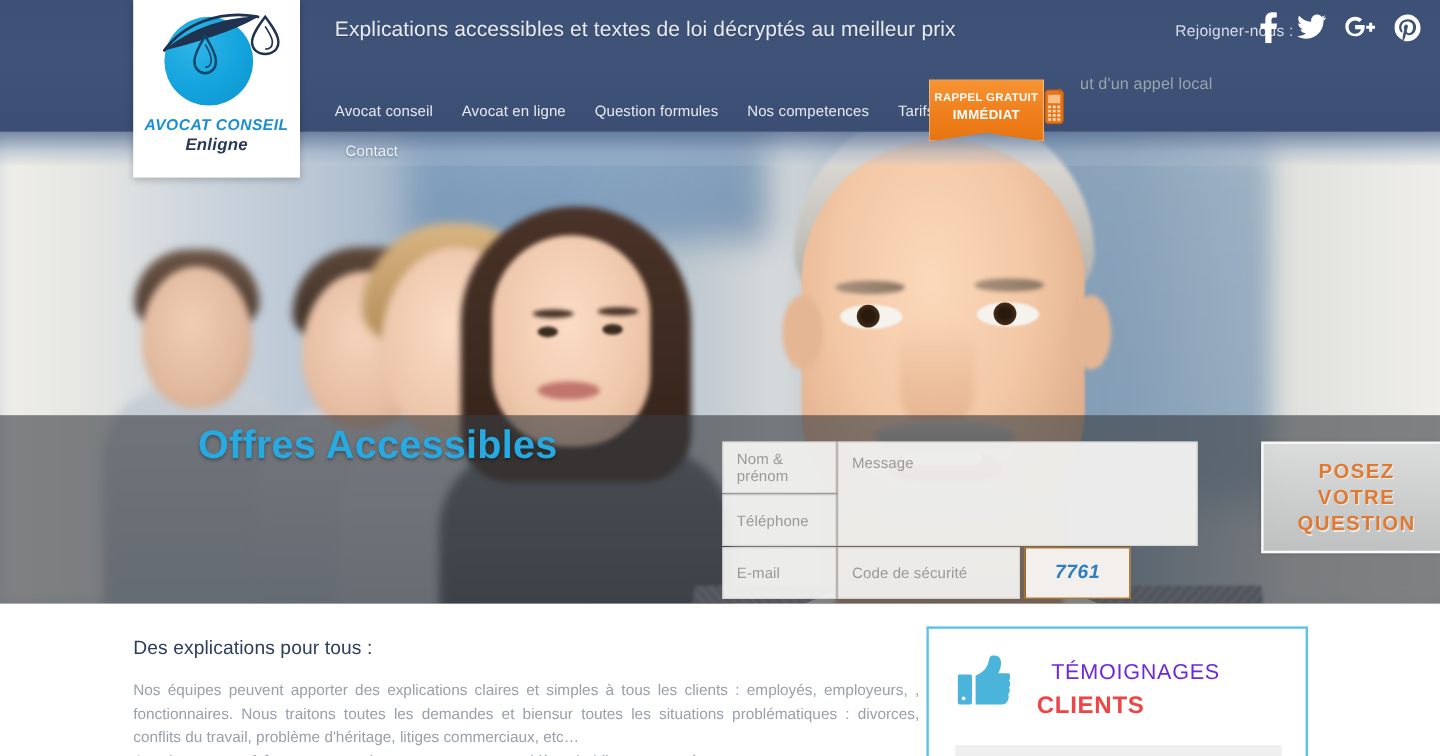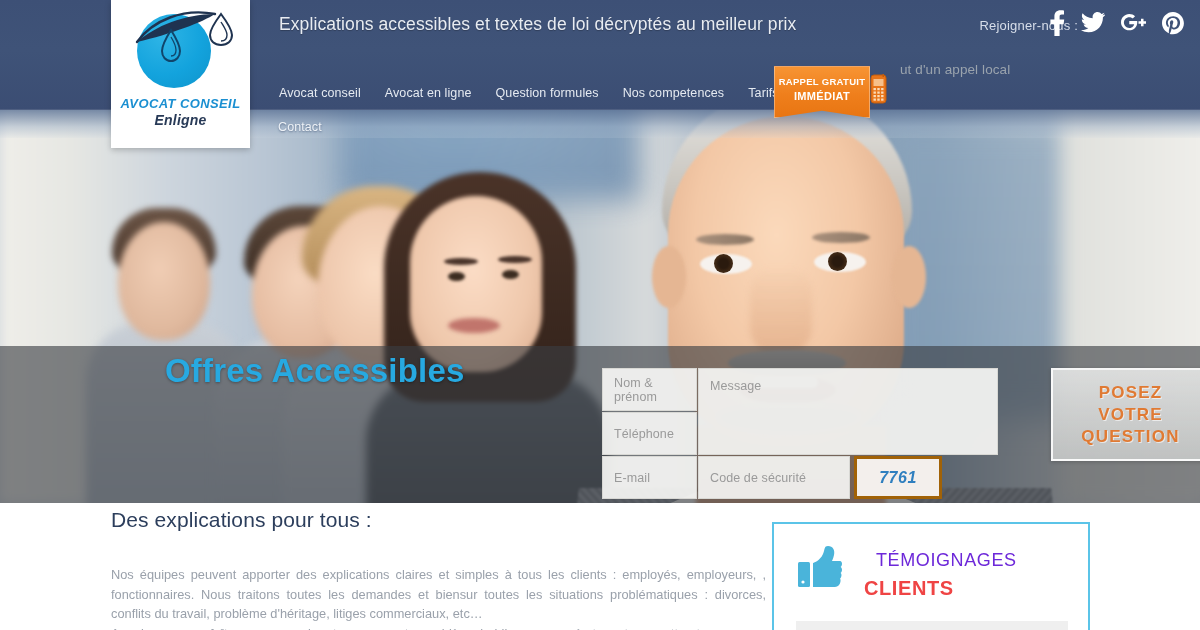--- a/index.html
+++ b/index.html
@@ -150,21 +150,21 @@
   }
   .socials { position:absolute; right:16px; top:10px; display:flex; gap:16px; align-items:center; }
   .soc { color:#fff; line-height:1; cursor:pointer; }
   .soc svg { display:block; fill:#ffffff; }
 
   .nav { position:absolute; left:279px; top:86px; display:flex; gap:24px; align-items:center; }
   .nav a {
     font-size:12.5px; color:#e5eaf1; text-decoration:none; letter-spacing:.1px;
     white-space:nowrap; cursor:pointer;
   }
-  .nav2 { position:absolute; left:278px; top:117px; z-index:21; }
+  .nav2 { position:absolute; left:288px; top:117px; z-index:21; }
   .nav2 a { font-size:12.5px; color:#eef2f7; text-decoration:none; letter-spacing:.1px;
             text-shadow:0 1px 2px rgba(40,60,95,.55); }
 
   
   .ribbon {
     position:absolute; left:774px; top:66px; width:96px; height:52px; z-index:22; cursor:pointer;
     background:linear-gradient(180deg,#f79433 0%, #ef7f1c 55%, #e87512 100%);
     clip-path:polygon(0 0,100% 0,100% 100%,50% 86%,0 100%);
     box-shadow:0 2px 5px rgba(0,0,0,.35);
     border:1px solid rgba(255,255,255,.35);
@@ -206,21 +206,21 @@
     padding-left:11px; letter-spacing:.1px; cursor:text;
   }
   .f-nom { position:absolute; left:0; top:0; width:95px; height:43px; }
   .f-tel { position:absolute; left:0; top:44px; width:95px; height:43px; }
   .f-mail{ position:absolute; left:0; top:88px; width:95px; height:43px; }
   .f-msg { position:absolute; left:96px; top:0; width:300px; height:87px;
            align-items:flex-start; padding-top:10px; }
   .f-code{ position:absolute; left:96px; top:88px; width:152px; height:43px; }
   .captcha {
     position:absolute; left:252px; top:88px; width:88px; height:43px;
-    background:#f3efec; border:3px solid #a16207;
+    background:#f3efec; border:1px solid #a16207;
     display:flex; align-items:center; justify-content:center;
     font-size:16px; font-style:italic; font-weight:bold; color:#2f7fbf; letter-spacing:.5px;
   }
   .cta {
     position:absolute; left:1003px; top:368px; width:159px; height:93px; z-index:17;
     background:linear-gradient(180deg, rgba(232,233,232,.88), rgba(208,210,209,.80));
     border:2px solid rgba(255,255,255,.85);
     display:flex; flex-direction:column; align-items:center; justify-content:center;
     cursor:pointer; box-shadow:0 1px 4px rgba(0,0,0,.2);margin-left:48px;
   }
@@ -240,21 +240,21 @@
     position:absolute; left:26px; top:14px; width:74px; height:74px; border-radius:50%;
     background:radial-gradient(circle at 35% 30%, #2fb5e6 0%, #13a3dd 55%, #0e93cb 100%);
   }
   .logo-sw { position:absolute; left:20px; top:8px; width:112px; height:60px; }
   .logo-t1 { font-size:13px; font-weight:bold; font-style:italic; color:#1a8fd1; letter-spacing:.4px; }
   .logo-t2 { font-size:14px; font-weight:bold; font-style:italic; color:#283a57; letter-spacing:.2px; margin-top:1px; }
 
   
   .lower { position:absolute; left:0; top:503px; width:1200px; height:127px; background:#fff; z-index:10; }
   .sec-title {
-    position:absolute; left:111px; top:508px; font-size:21px; color:#2c3e5c; letter-spacing:.1px; z-index:11;
+    position:absolute; left:111px; top:532px; font-size:16px; color:#2c3e5c; letter-spacing:.1px; z-index:11;
   }
   .body-copy {
     position:absolute; left:111px; top:565px; width:655px; z-index:11;
     font-size:12.8px; line-height:19.5px; color:#9aa1ab; text-align:justify;
   }
   .body-copy p { margin:0; }
   .body-copy p.nojust { text-align:left; }
 
   .testi {
     position:absolute; left:772px; top:522px; width:318px; height:130px; z-index:11;

